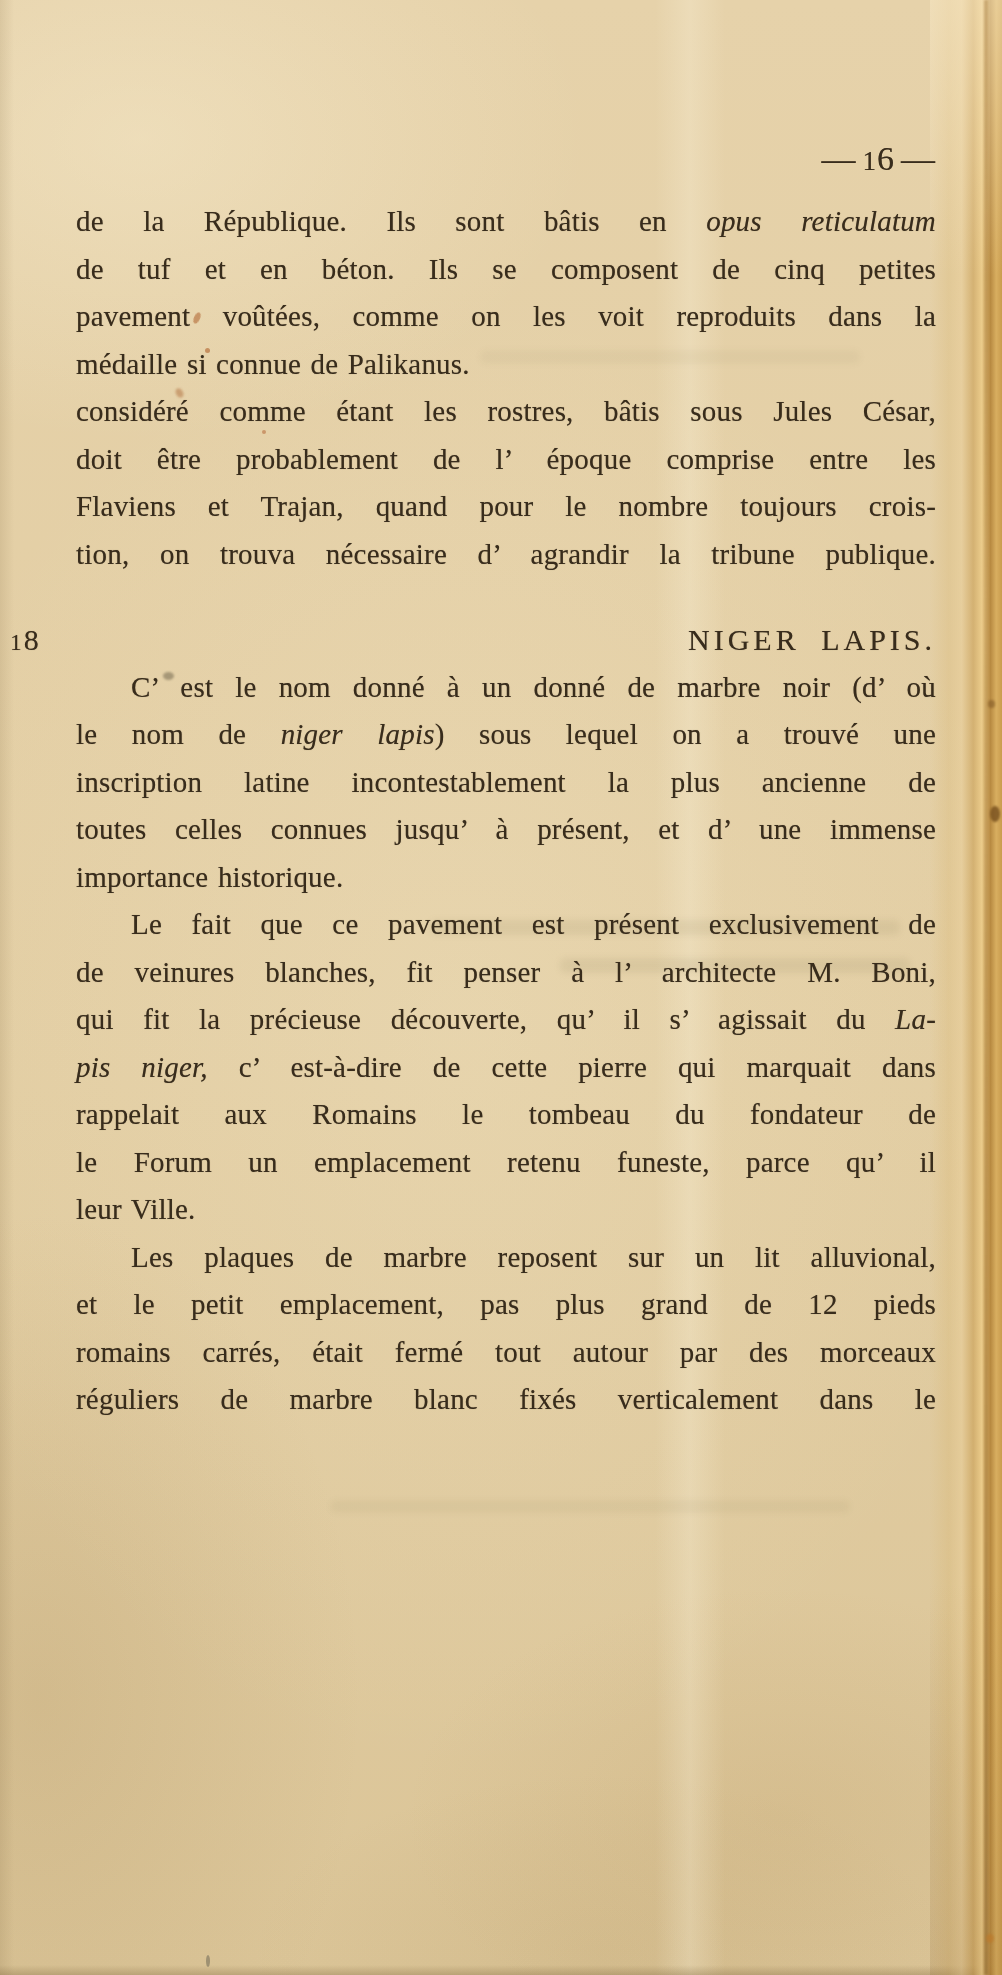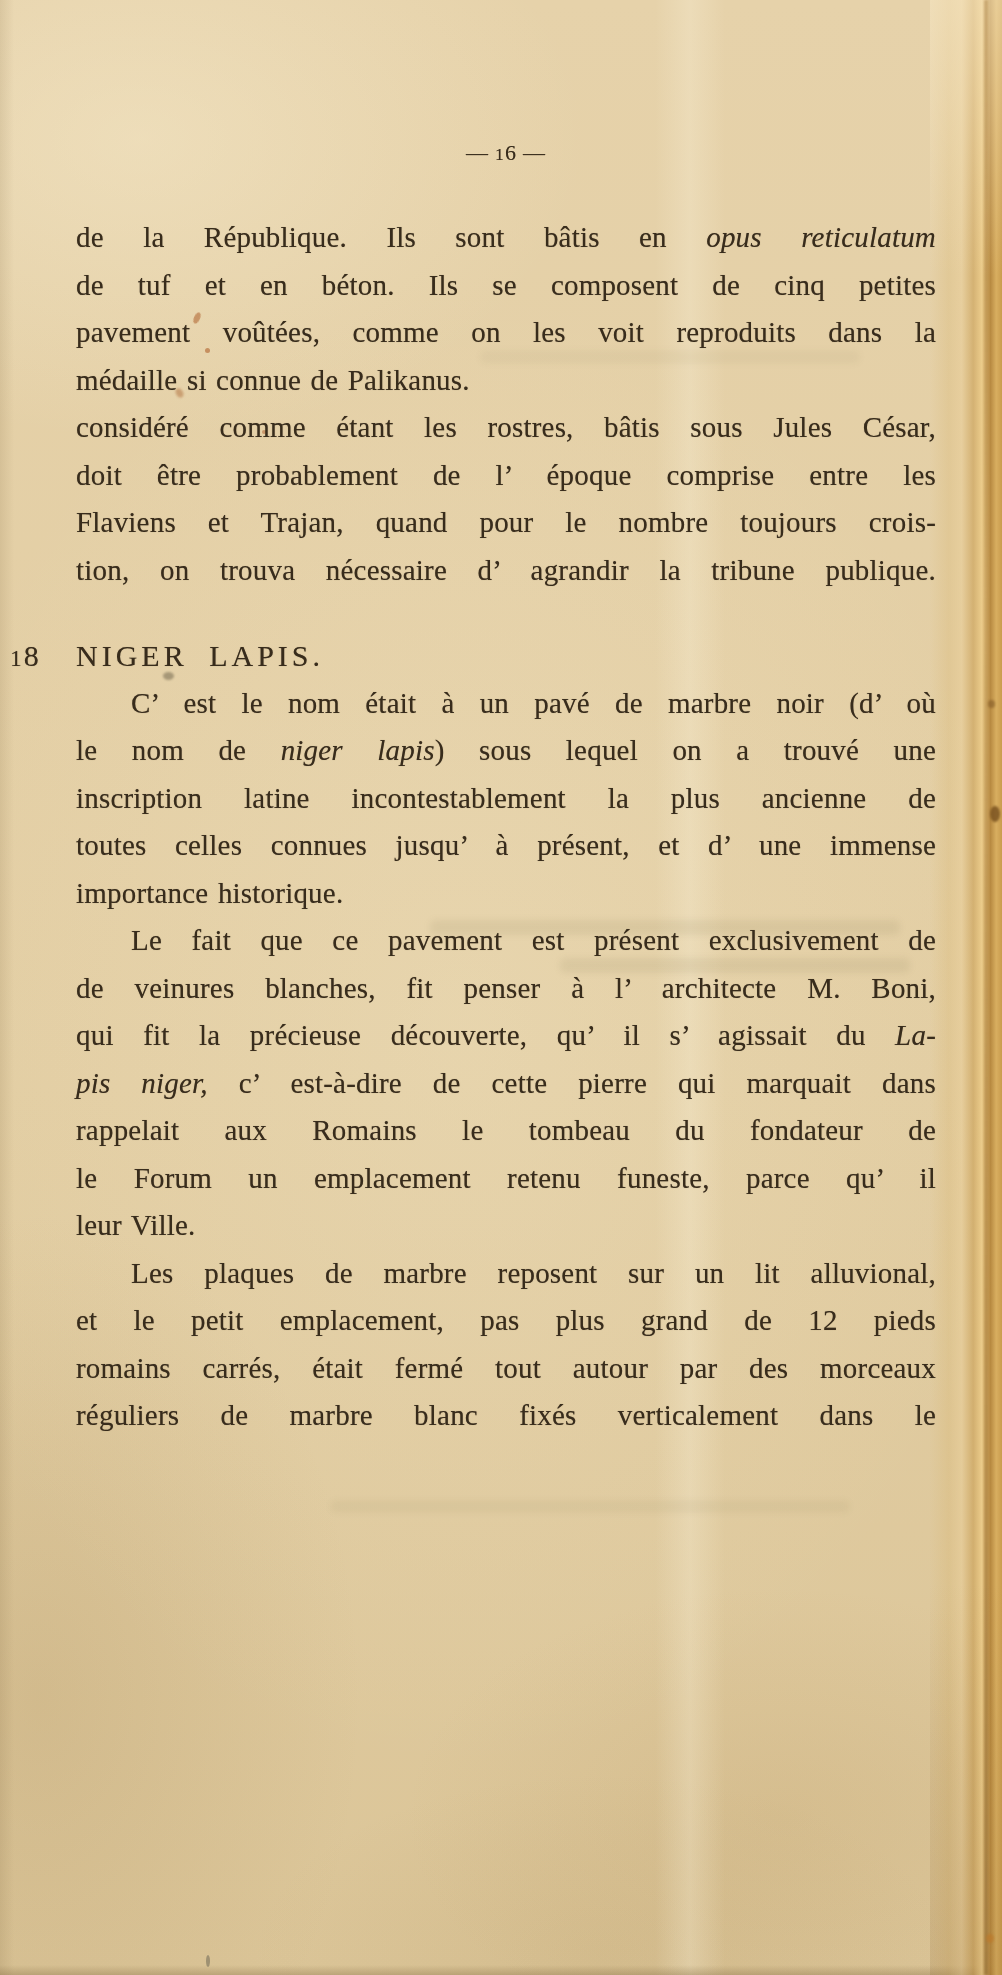--- a/index.html
+++ b/index.html
@@ -46,38 +46,38 @@
     position:absolute;top:0;left:0;width:14px;height:100%;
     background:linear-gradient(to right, rgba(120,95,55,0.14), rgba(120,95,55,0));
   }
   .bottom-shade{
     position:absolute;bottom:0;left:0;width:100%;height:10px;
     background:linear-gradient(to top, rgba(110,85,45,0.28), rgba(110,85,45,0));
   }
 
   .pg-header{
     position:absolute;top:140px;left:76px;width:860px;
-    text-align:center;font-size:22px;letter-spacing:1px;word-spacing:14px;
+    text-align:right;font-size:34px;letter-spacing:1px;word-spacing:14px;
     text-shadow:0 0 0.6px rgba(56,44,28,0.55);
   }
   .pg-num{display:inline-block;margin:0 6px;}
   .pg-num::first-letter{font-size:0.8em;}
 
   .text-column{
-    position:absolute;left:76px;top:214px;width:860px;
+    position:absolute;left:76px;top:198px;width:860px;
     font-size:29px;line-height:47.5px;letter-spacing:0.2px;word-spacing:2px;
     text-shadow:0 0 0.7px rgba(56,44,28,0.5);
   }
   .para{margin:0;}
   .line{white-space:normal;}
   .line.j{text-align:justify;text-align-last:justify;-moz-text-align-last:justify;text-justify:inter-word;}
   .line.ind{text-indent:55px;}
   .it{font-style:italic;}
 
-  .heading-row{position:relative;margin-top:38px;font-size:30px;letter-spacing:4px;word-spacing:10px;}
+  .heading-row{position:relative;margin-top:38px;font-size:30px;letter-spacing:4px;word-spacing:10px;text-align:right;}
   .margin-num{position:absolute;left:-66px;top:0;display:block;letter-spacing:2px;}
   .margin-num::first-letter{font-size:0.78em;}
 
   
   .speck{position:absolute;border-radius:50%;}
   .s-rust1{left:194px;top:312px;width:6px;height:12px;background:rgba(168,84,30,0.5);transform:rotate(24deg);filter:blur(0.6px);}
   .s-rust2{left:205px;top:348px;width:5px;height:5px;background:rgba(172,88,32,0.55);filter:blur(0.5px);}
   .s-rust3{left:176px;top:388px;width:7px;height:10px;background:rgba(160,82,30,0.4);transform:rotate(-30deg);filter:blur(0.8px);}
   .s-rust4{left:262px;top:430px;width:4px;height:4px;background:rgba(170,80,30,0.45);}
   .s-gray1{left:163px;top:672px;width:11px;height:8px;background:rgba(92,82,60,0.45);filter:blur(1px);}
@@ -129,21 +129,21 @@
         <div class="line"><span class="rm">médaille si connue de Palikanus.</span></div>
       </div>
       <div class="para">
         <div class="line j"><span class="rm">considéré comme étant les rostres, bâtis sous Jules César,</span></div>
         <div class="line j"><span class="rm">doit être probablement de l’ époque comprise entre les</span></div>
         <div class="line j"><span class="rm">Flaviens et Trajan, quand pour le nombre toujours crois-</span></div>
         <div class="line j"><span class="rm">tion, on trouva nécessaire d’ agrandir la tribune publique.</span></div>
       </div>
       <div class="heading-row"><span class="margin-num">18</span><span class="heading-text">NIGER LAPIS.</span></div>
       <div class="para">
-        <div class="line j ind"><span class="rm">C’ est le nom était à un pavé de marbre noir (d’ où</span></div>
+        <div class="line j ind"><span class="rm">C’ est le nom donné à un donné de marbre noir (d’ où</span></div>
         <div class="line j"><span class="rm">le nom de </span><span class="it">niger lapis</span><span class="rm">) sous lequel on a trouvé une</span></div>
         <div class="line j"><span class="rm">inscription latine incontestablement la plus ancienne de</span></div>
         <div class="line j"><span class="rm">toutes celles connues jusqu’ à présent, et d’ une immense</span></div>
         <div class="line"><span class="rm">importance historique.</span></div>
       </div>
       <div class="para">
         <div class="line j ind"><span class="rm">Le fait que ce pavement est présent exclusivement de</span></div>
         <div class="line j"><span class="rm">de veinures blanches, fit penser à l’ architecte M. Boni,</span></div>
         <div class="line j"><span class="rm">qui fit la précieuse découverte, qu’ il s’ agissait du </span><span class="it">La-</span></div>
         <div class="line j"><span class="it">pis niger,</span><span class="rm"> c’ est-à-dire de cette pierre qui marquait dans</span></div>

